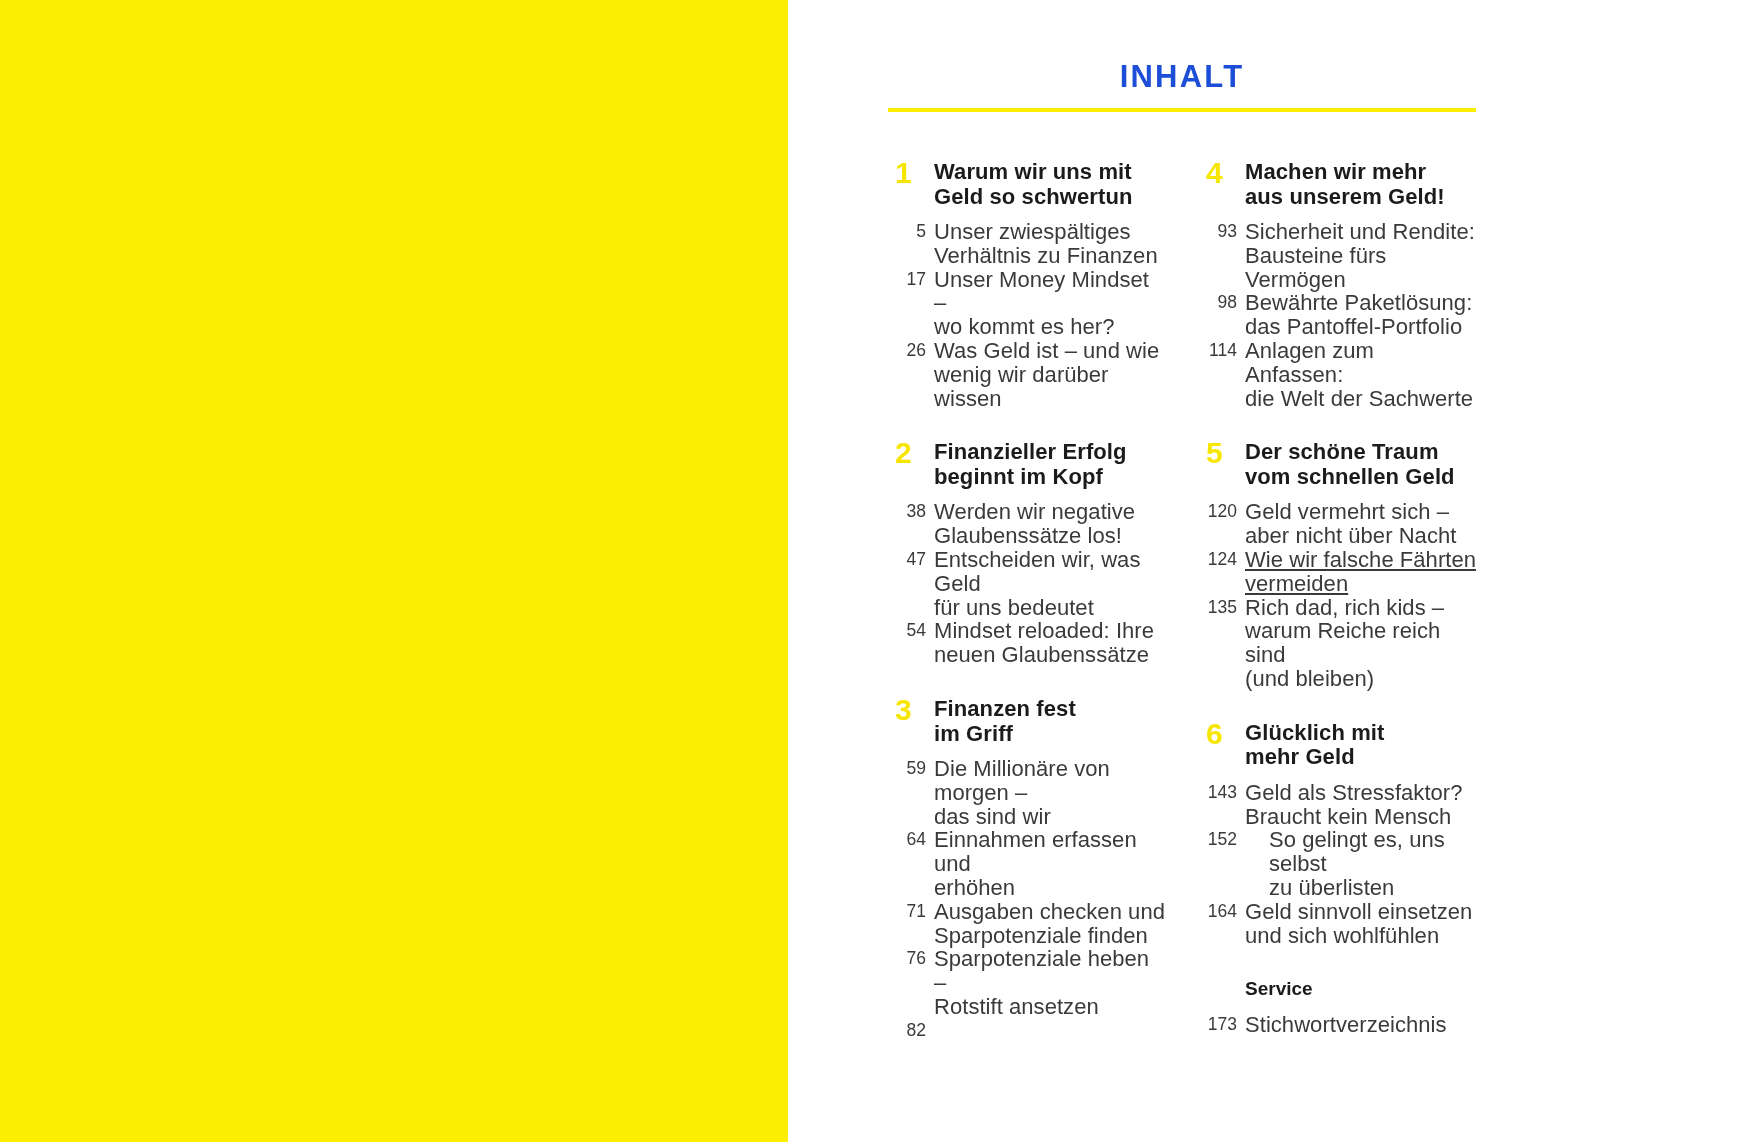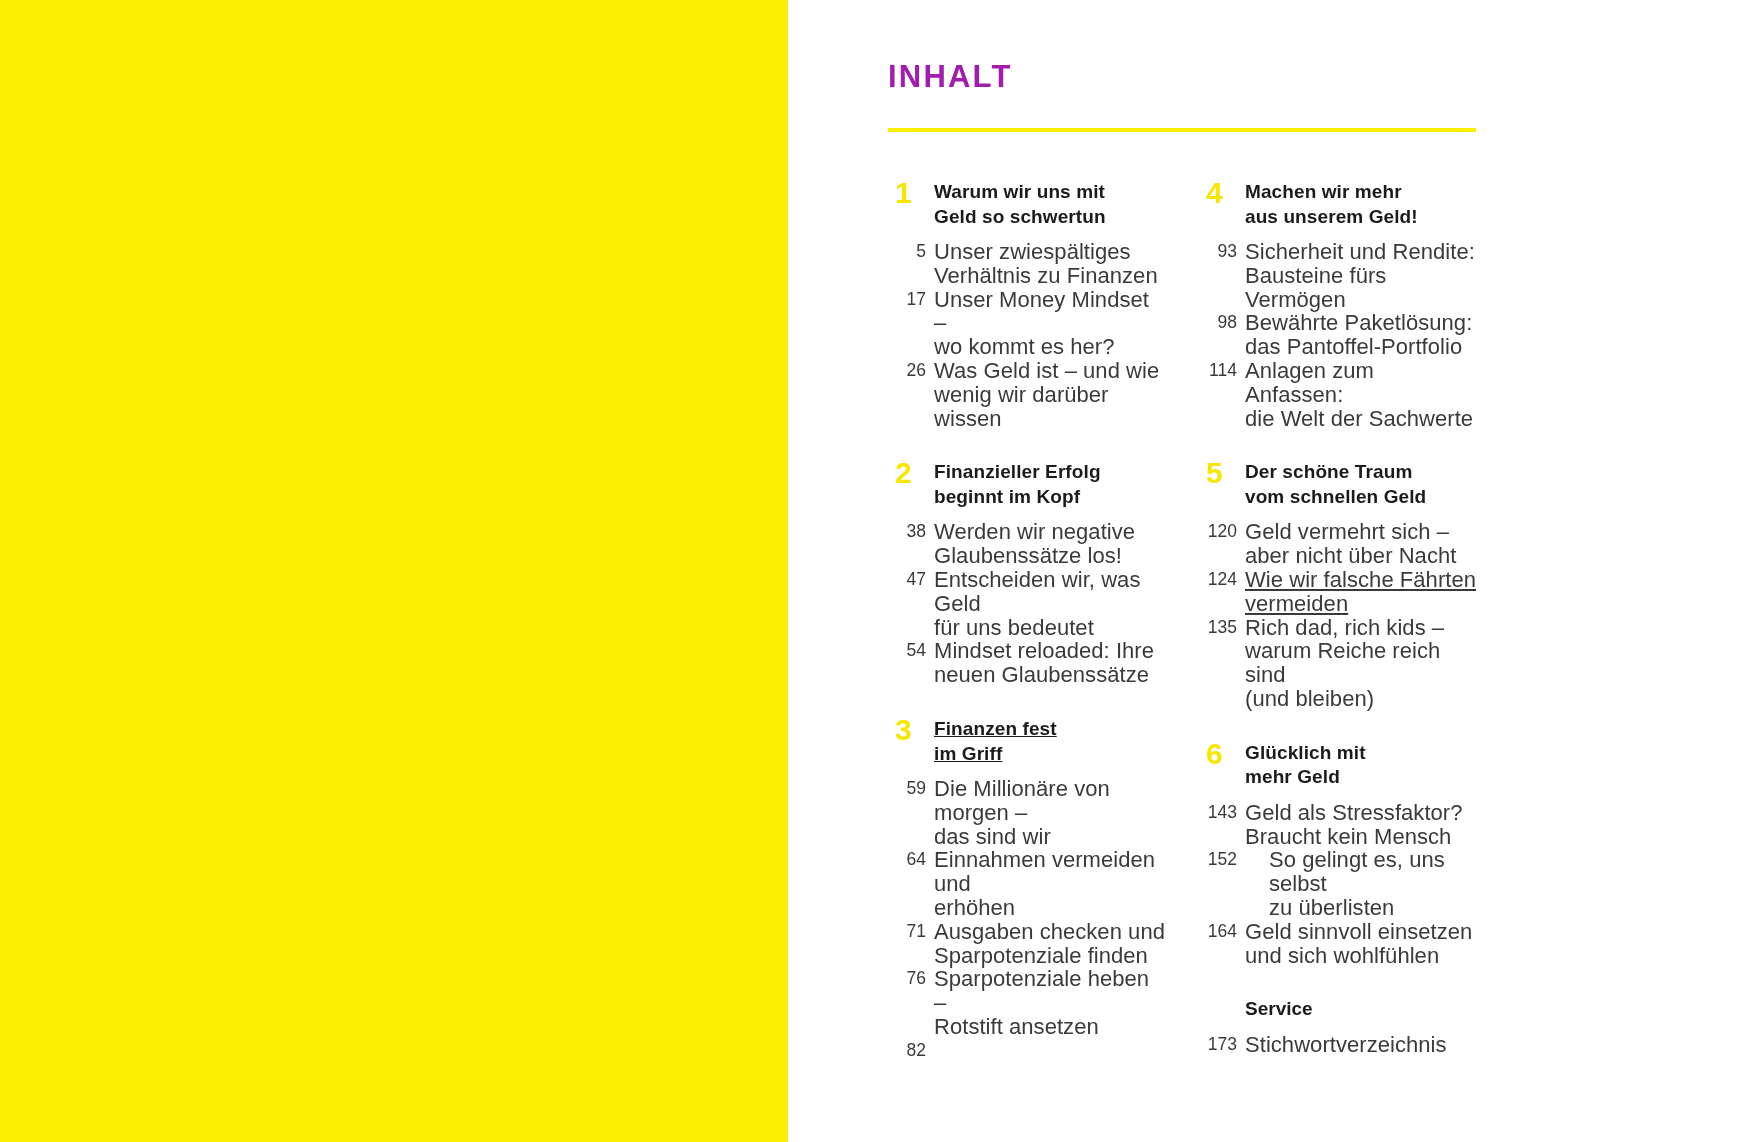--- a/index.html
+++ b/index.html
@@ -33,26 +33,26 @@
     position: relative;
     background: #ffffff;
   }
   .toc-wrap {
     position: absolute;
     left: 100px;
     top: 60px;
     width: 588px;
   }
   .toc-title {
-    text-align: left;
+    text-align: center;
     font-size: 31px;
     font-weight: bold;
     letter-spacing: 2.2px;
-    color: #a21caf;
-    margin: 0 0 34px 0;
+    color: #1d4ed8;
+    margin: 0 0 14px 0;
     line-height: 1.1;
   }
   .title-rule {
     height: 4px;
     background: #fbee00;
     width: 100%;
     margin-bottom: 48px;
   }
   .columns {
     display: flex;
@@ -79,21 +79,21 @@
     padding-left: 7px;
     box-sizing: border-box;
     color: #f7e600;
     font-size: 30px;
     font-weight: bold;
     line-height: 26px;
     letter-spacing: 0px;
   }
   .chapter-title {
     flex: 1 1 auto;
-    font-size: 19px;
+    font-size: 22px;
     font-weight: bold;
     color: #1b1b1b;
     line-height: 24.5px;
     letter-spacing: 0.1px;
   }
   .entry {
     display: flex;
     align-items: flex-start;
     margin-bottom: 0px;
   }
@@ -189,31 +189,31 @@
               </div>
               <div class="entry">
                 <div class="entry-page">54</div>
                 <div class="entry-text" style="white-space: pre-line;">Mindset reloaded: Ihre
 neuen Glaubenssätze</div>
               </div>
             </div>
             <div class="chapter">
               <div class="chapter-head">
                 <div class="chapter-num">3</div>
-                <div class="chapter-title" style="white-space: pre-line; text-decoration: underline;">Finanzen fest
+                <div class="chapter-title" style="white-space: pre-line;">Finanzen fest
 im Griff</div>
               </div>
               <div class="entry">
                 <div class="entry-page">59</div>
                 <div class="entry-text" style="white-space: pre-line;">Die Millionäre von morgen –
 das sind wir</div>
               </div>
               <div class="entry">
                 <div class="entry-page">64</div>
-                <div class="entry-text" style="white-space: pre-line;">Einnahmen vermeiden und
+                <div class="entry-text" style="white-space: pre-line;">Einnahmen erfassen und
 erhöhen</div>
               </div>
               <div class="entry">
                 <div class="entry-page">71</div>
                 <div class="entry-text" style="white-space: pre-line;">Ausgaben checken und
 Sparpotenziale finden</div>
               </div>
               <div class="entry">
                 <div class="entry-page">76</div>
                 <div class="entry-text" style="white-space: pre-line;">Sparpotenziale heben –

